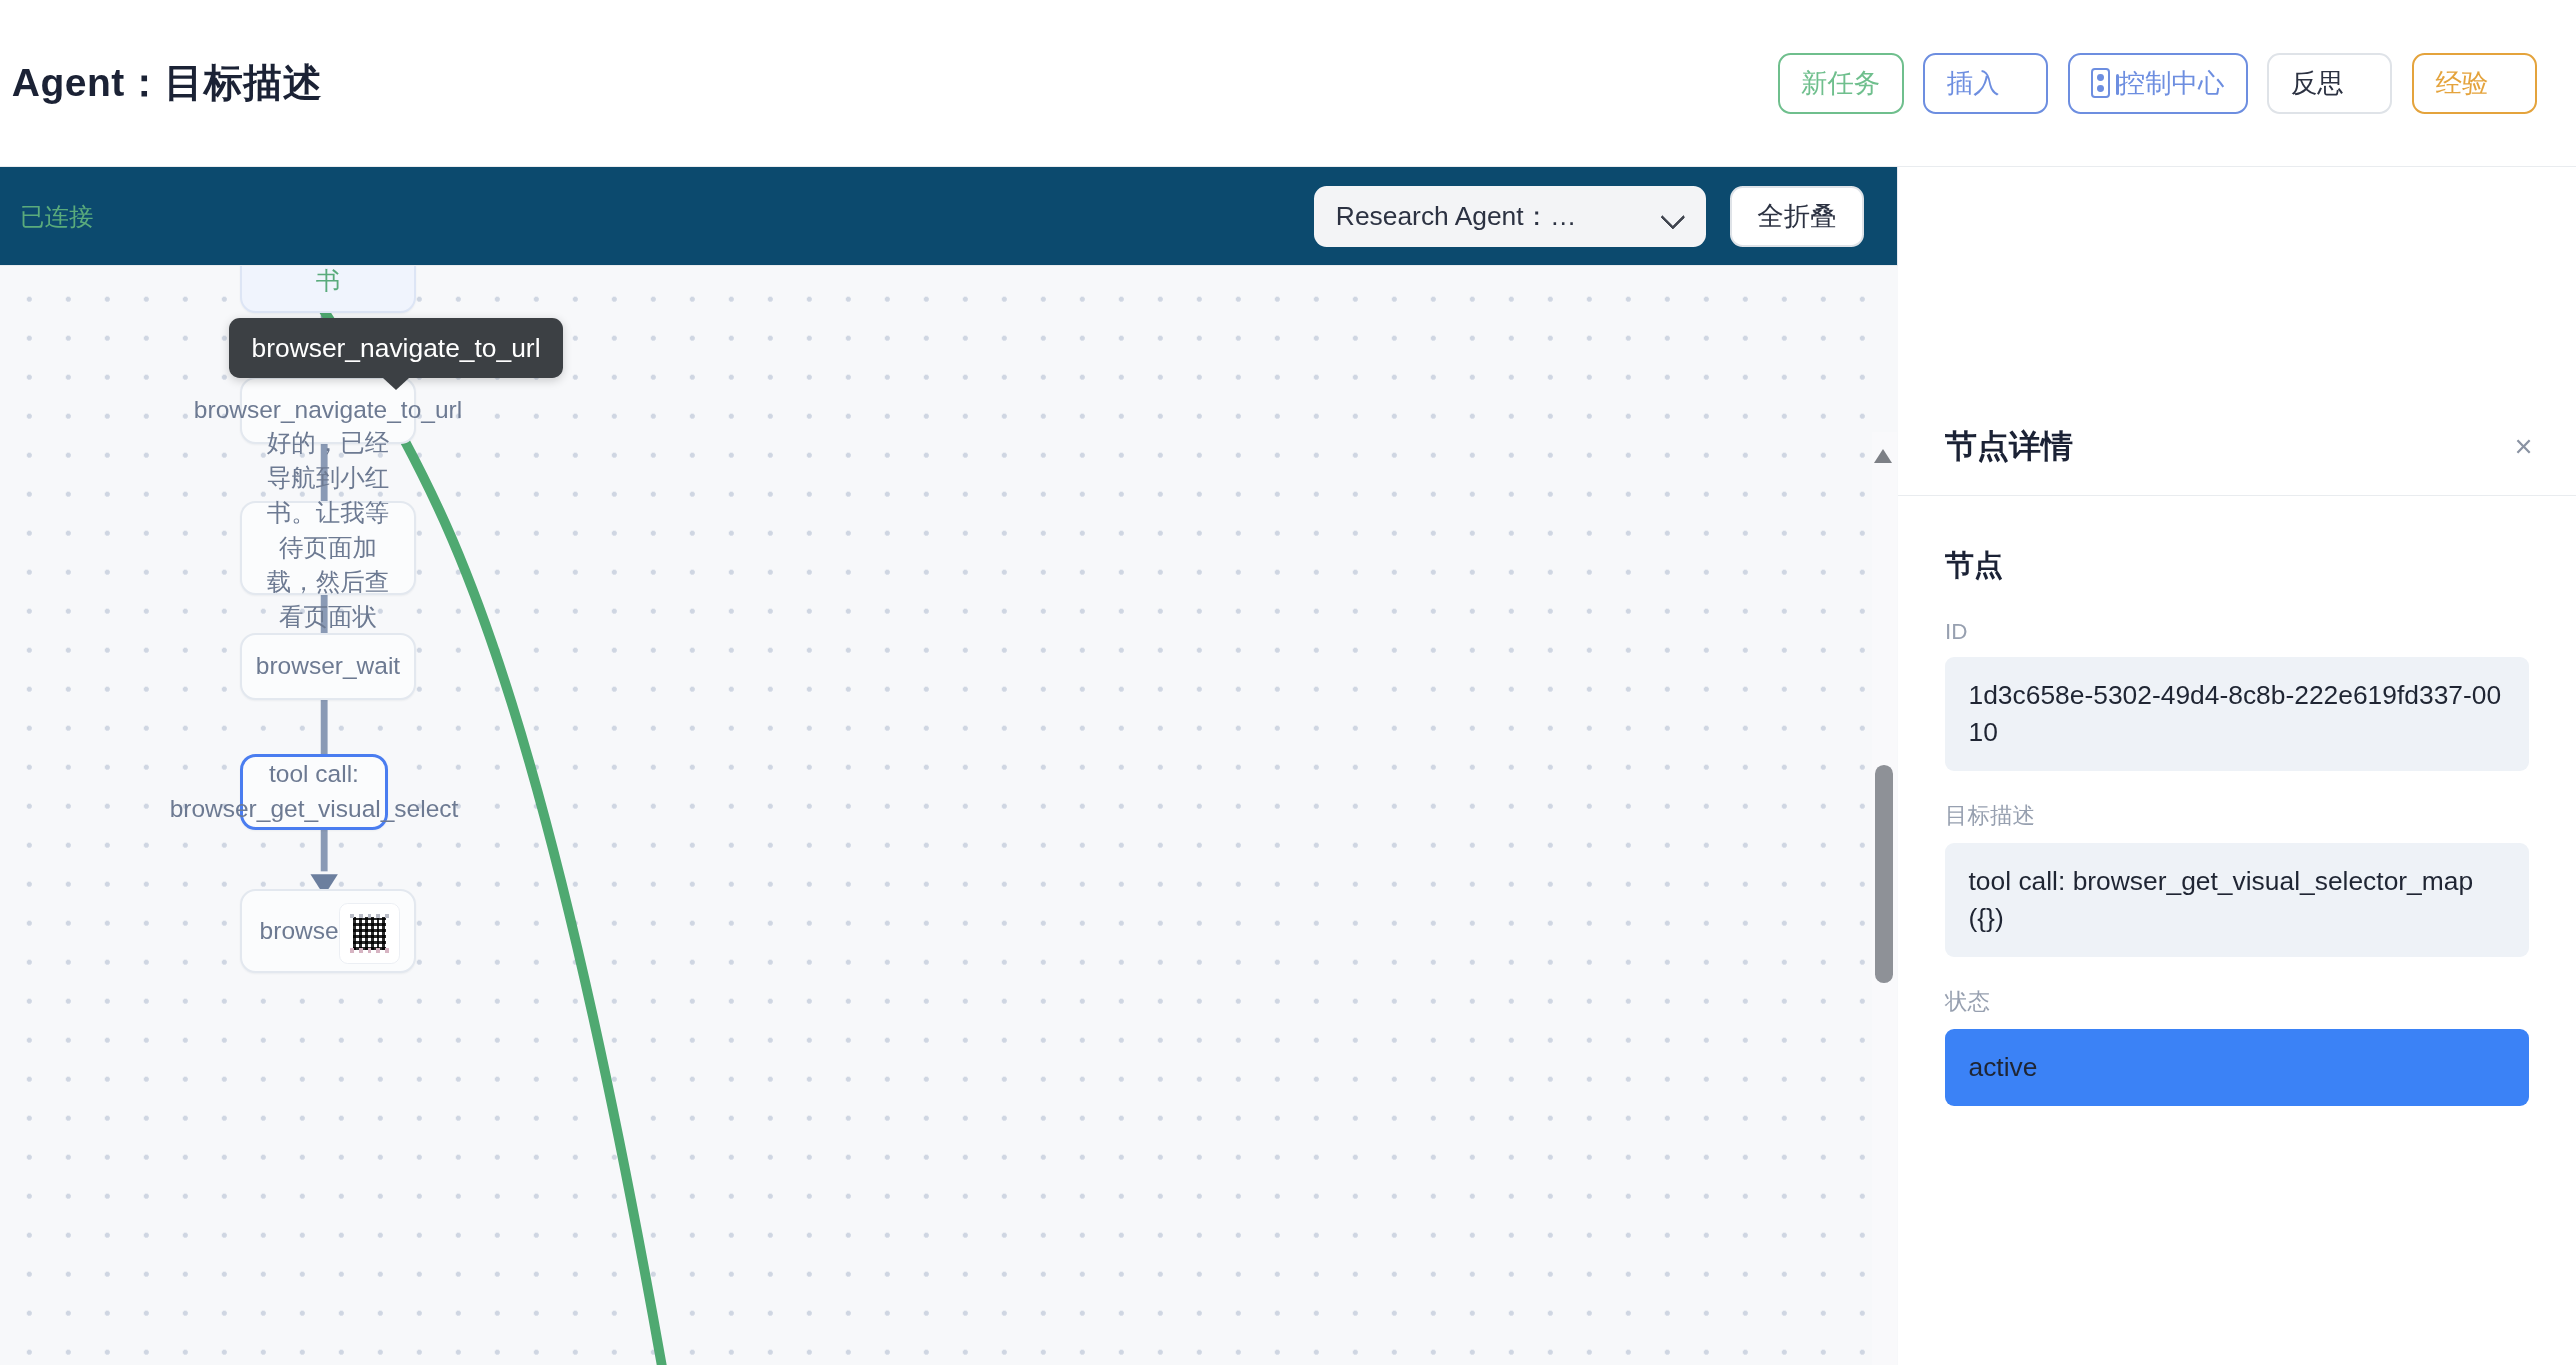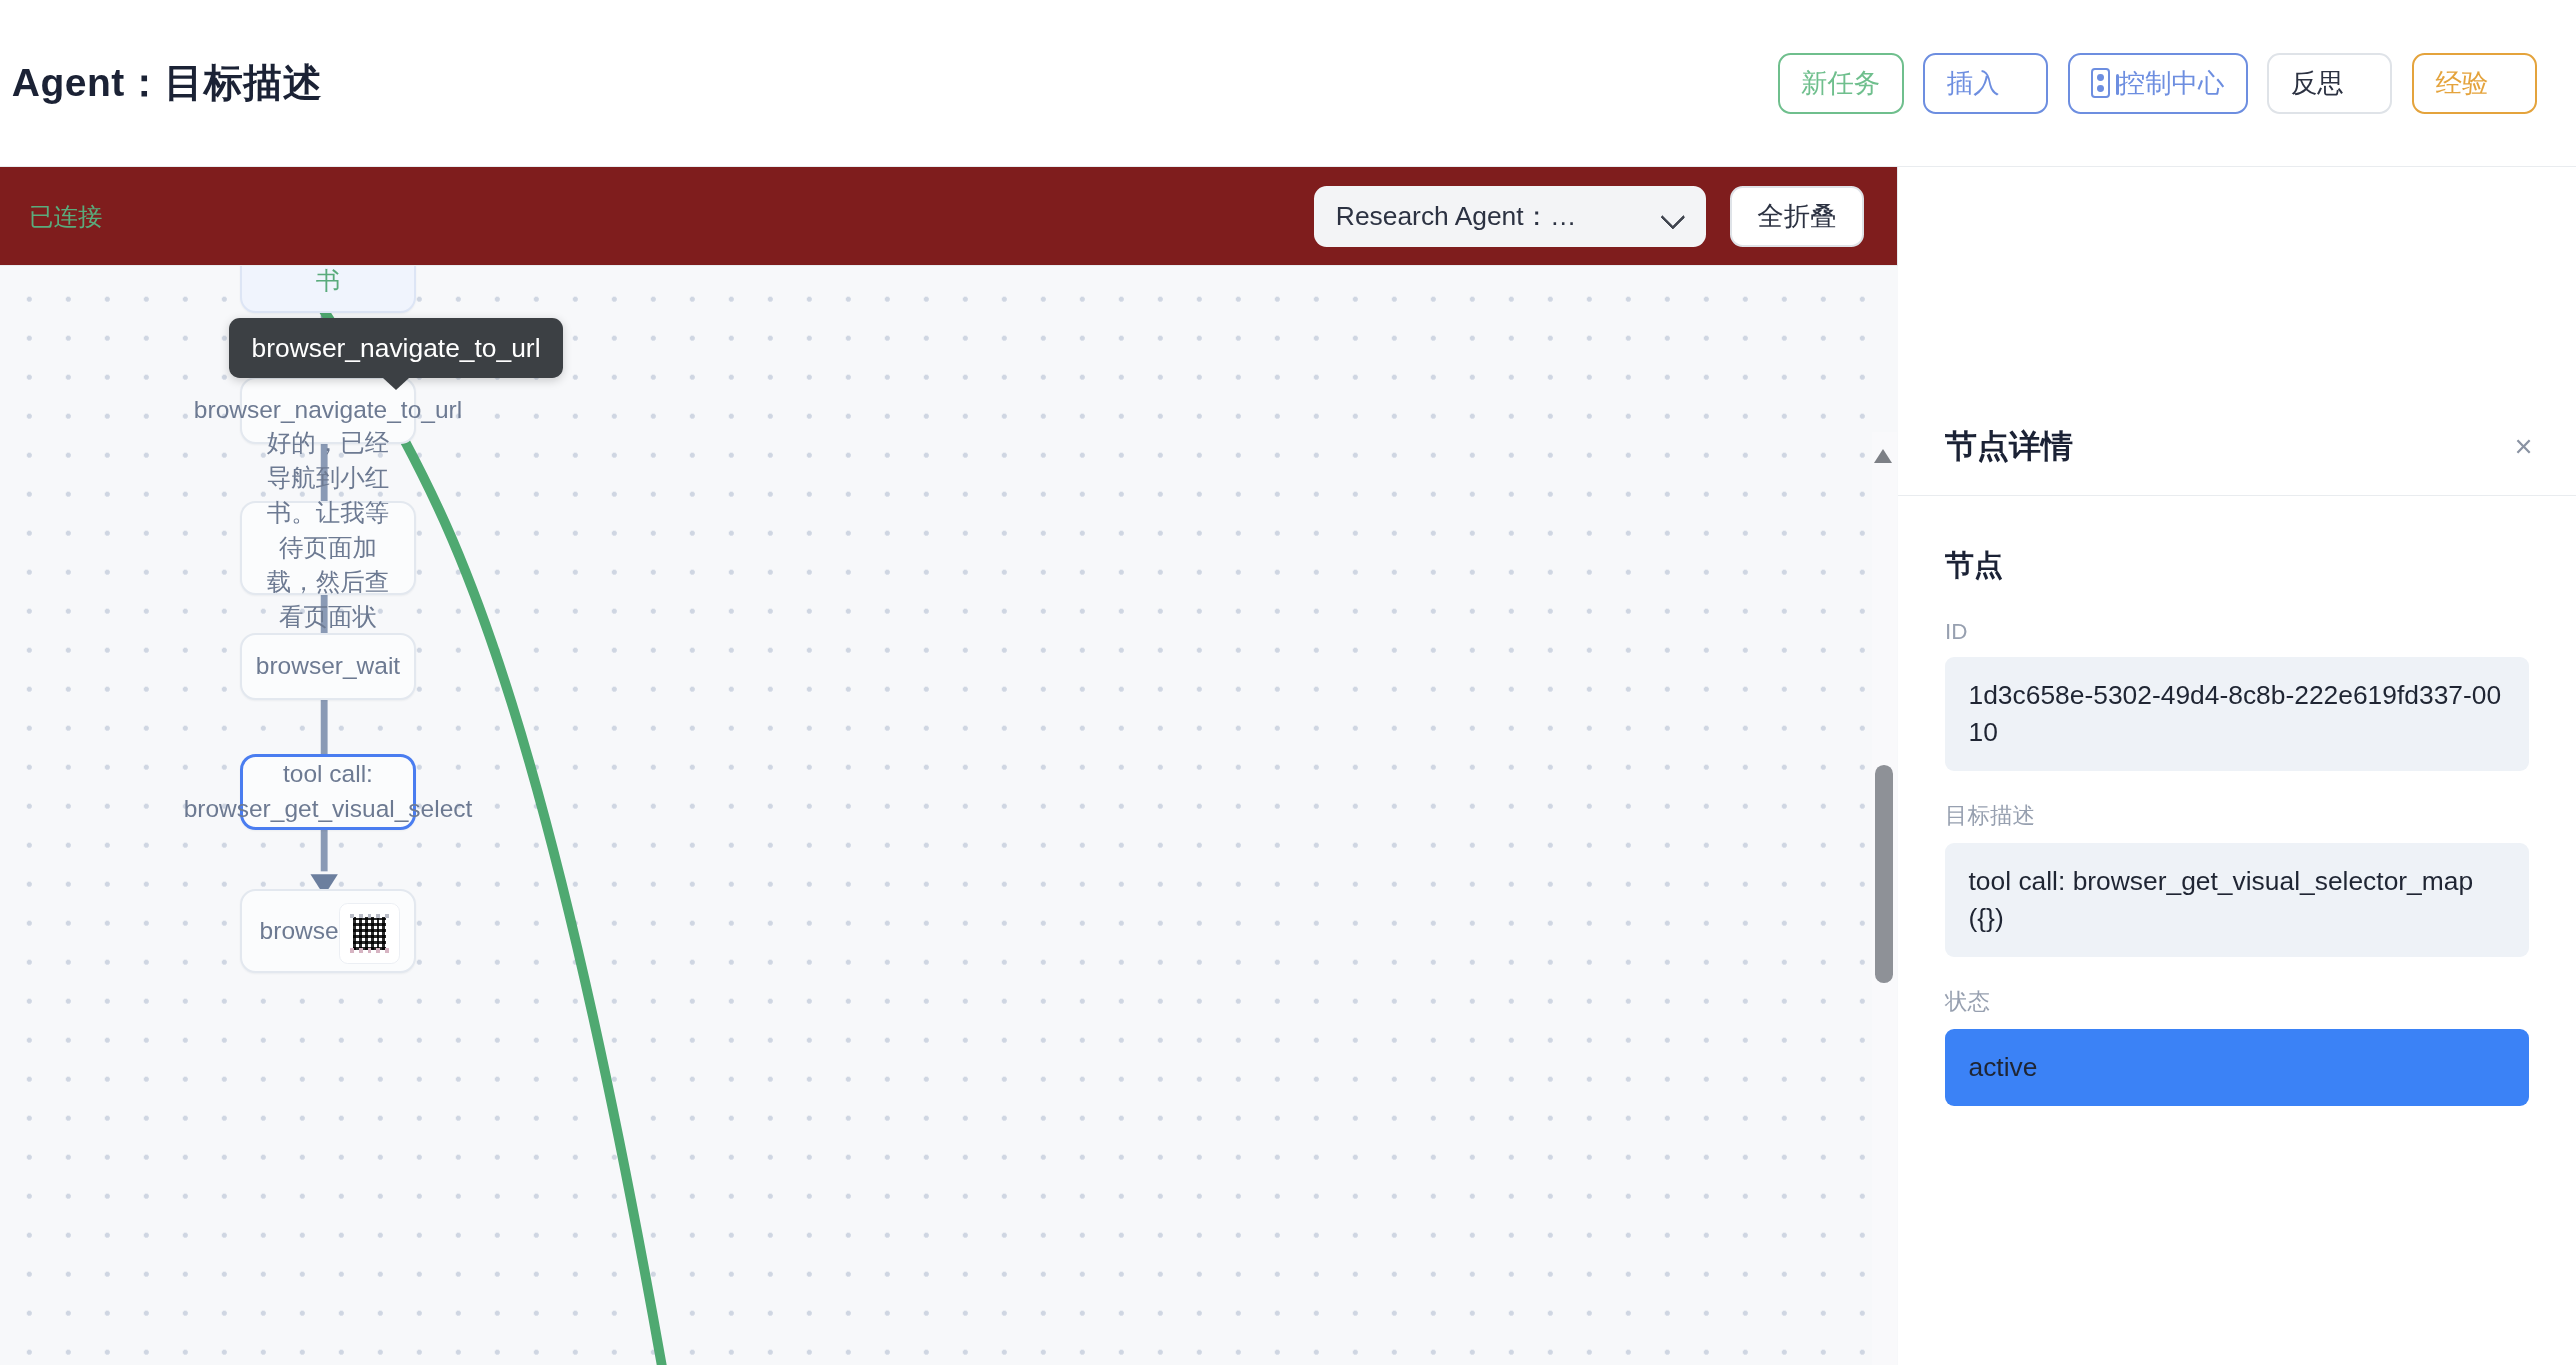--- a/index.html
+++ b/index.html
@@ -80,22 +80,22 @@
     width: 1898px;
     position: relative;
     background: #ffffff;
     border-right: 1px solid #e6e9ef;
     flex: none;
   }
   .graph-toolbar {
     height: 98px;
     display: flex;
     align-items: center;
-    padding: 0 33px 0 29px;
-    background: #7f1d1d;
+    padding: 0 33px 0 20px;
+    background: #0c4a6e;
     position: relative;
     z-index: 6;
   }
   .conn-status { font-size: 24.5px; color: #5aab7c; white-space: nowrap; }
   .toolbar-right {
     margin-left: auto;
     display: flex;
     align-items: center;
     gap: 23.5px;
   }
@@ -365,21 +365,21 @@
       </div>
 
       <div class="node" style="left:240px; top:235px; width:176px; height:94px;">
         <span>好的，已经导航到小红书。让我等待页面加载，然后查看页面状态。</span>
       </div>
 
       <div class="node" style="left:240px; top:367px; width:176px; height:67px;">
         <span>browser_wait</span>
       </div>
 
-      <div class="node selected" style="left:240px; top:488px; width:176px; height:76px;">
+      <div class="node selected" style="left:240px; top:488px; width:148px; height:76px;">
         <span>tool call: browser_get_visual_select</span>
       </div>
 
       <div class="node has-thumb" style="left:240px; top:623px; width:176px; height:84px;">
         <span class="node-label-clip">browser_get_visua</span>
         <span class="thumb">
           <span class="qr-top"></span>
           <span class="qr"></span>
           <span class="qr-bot"></span>
         </span>

